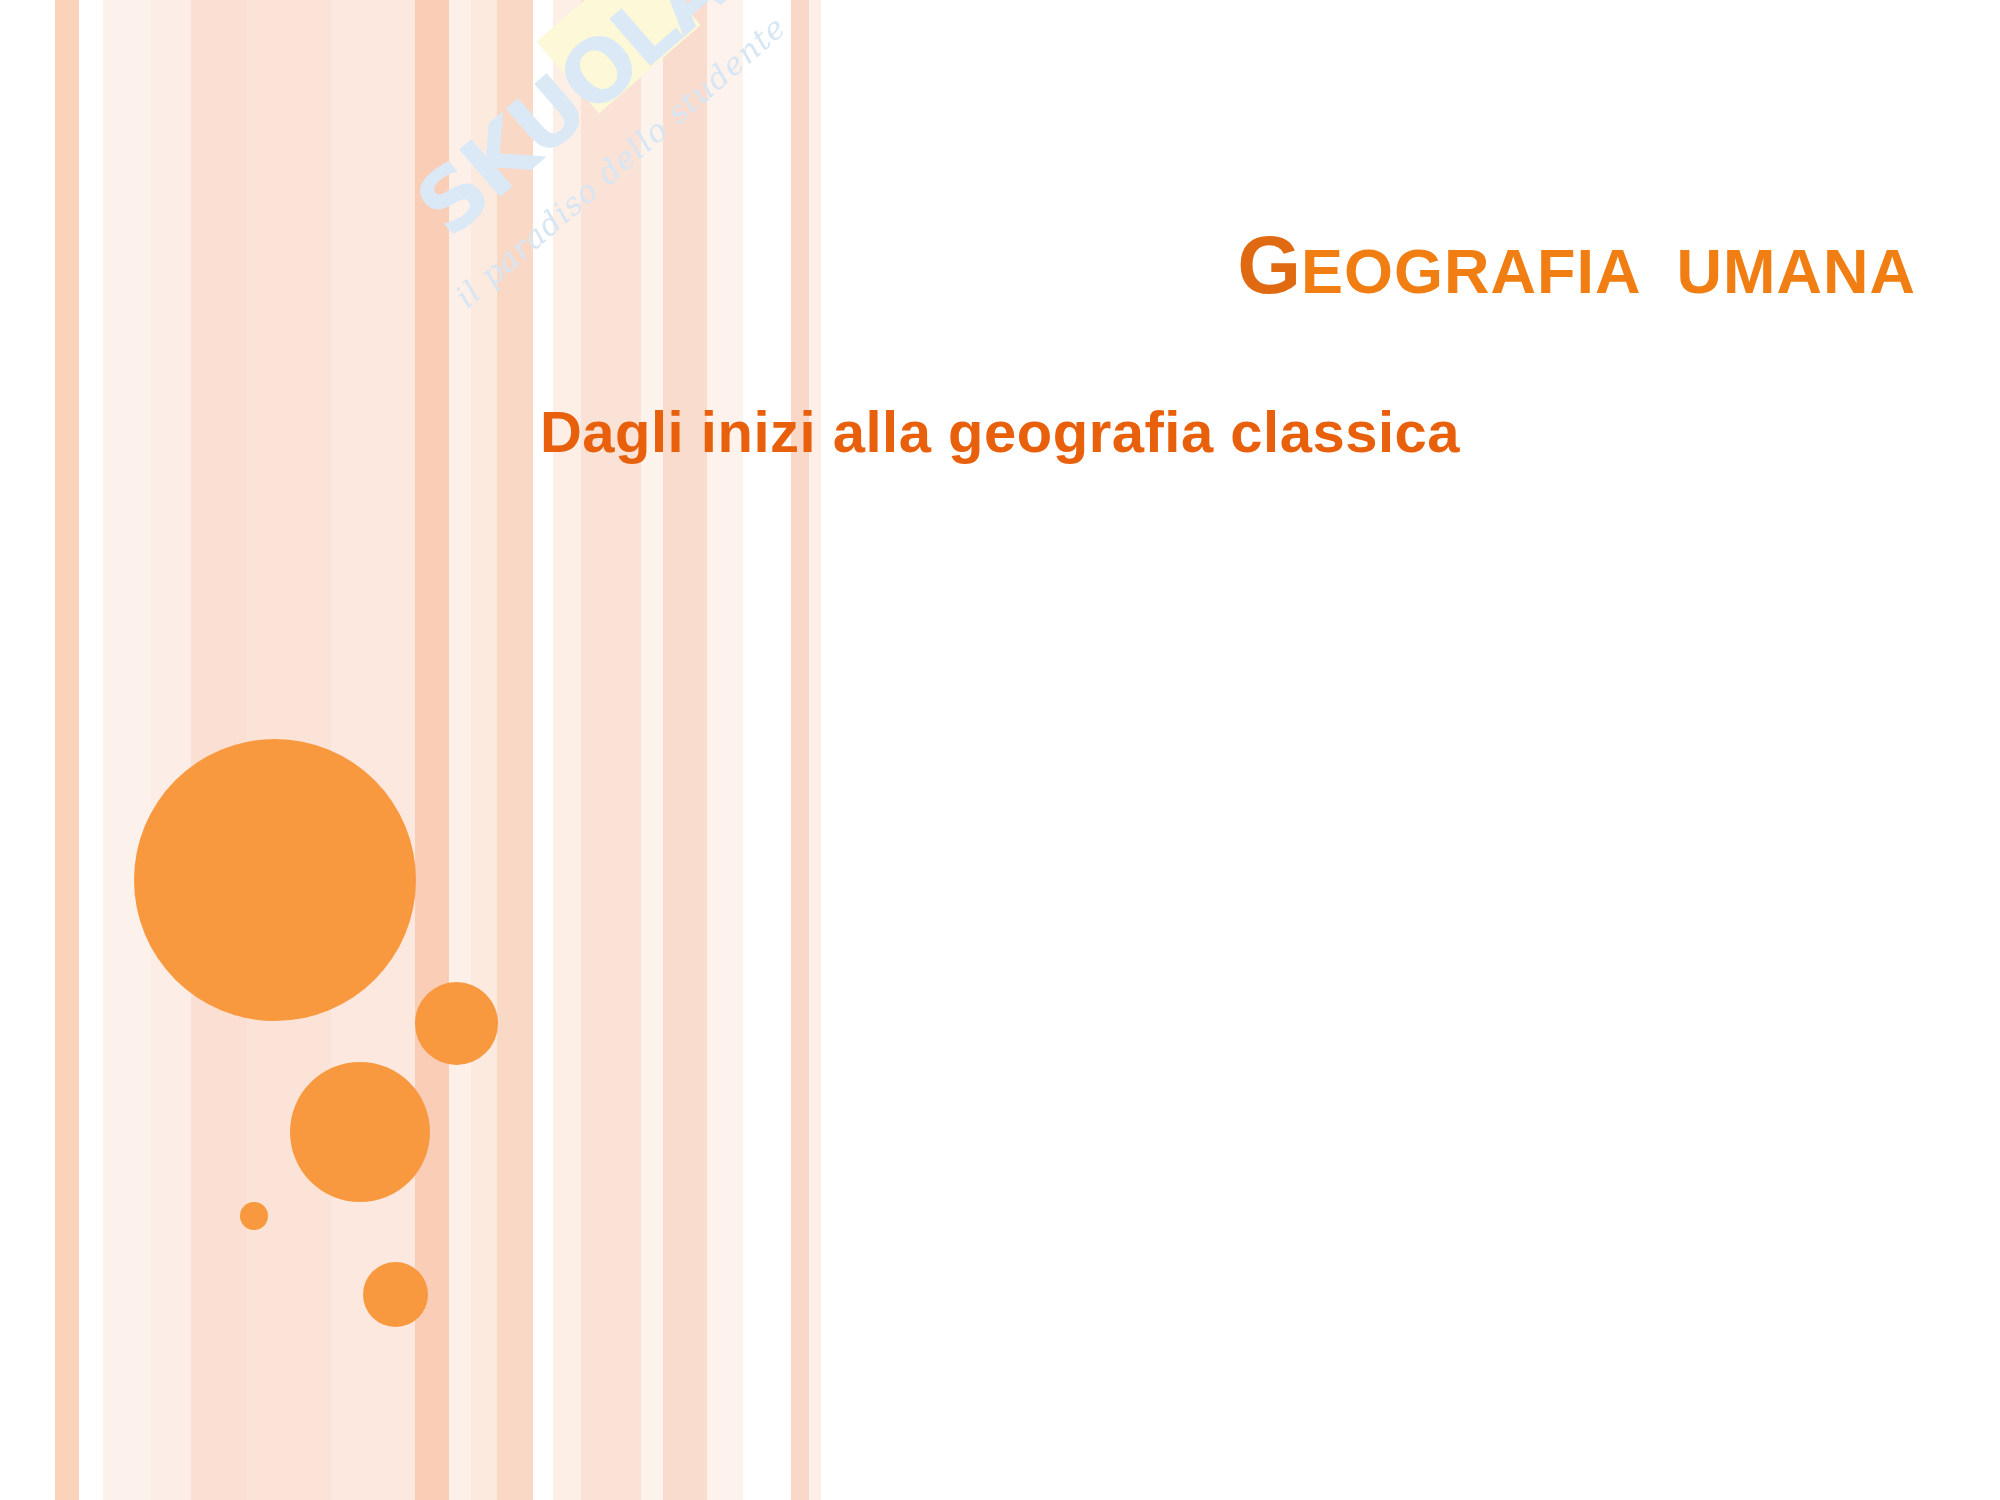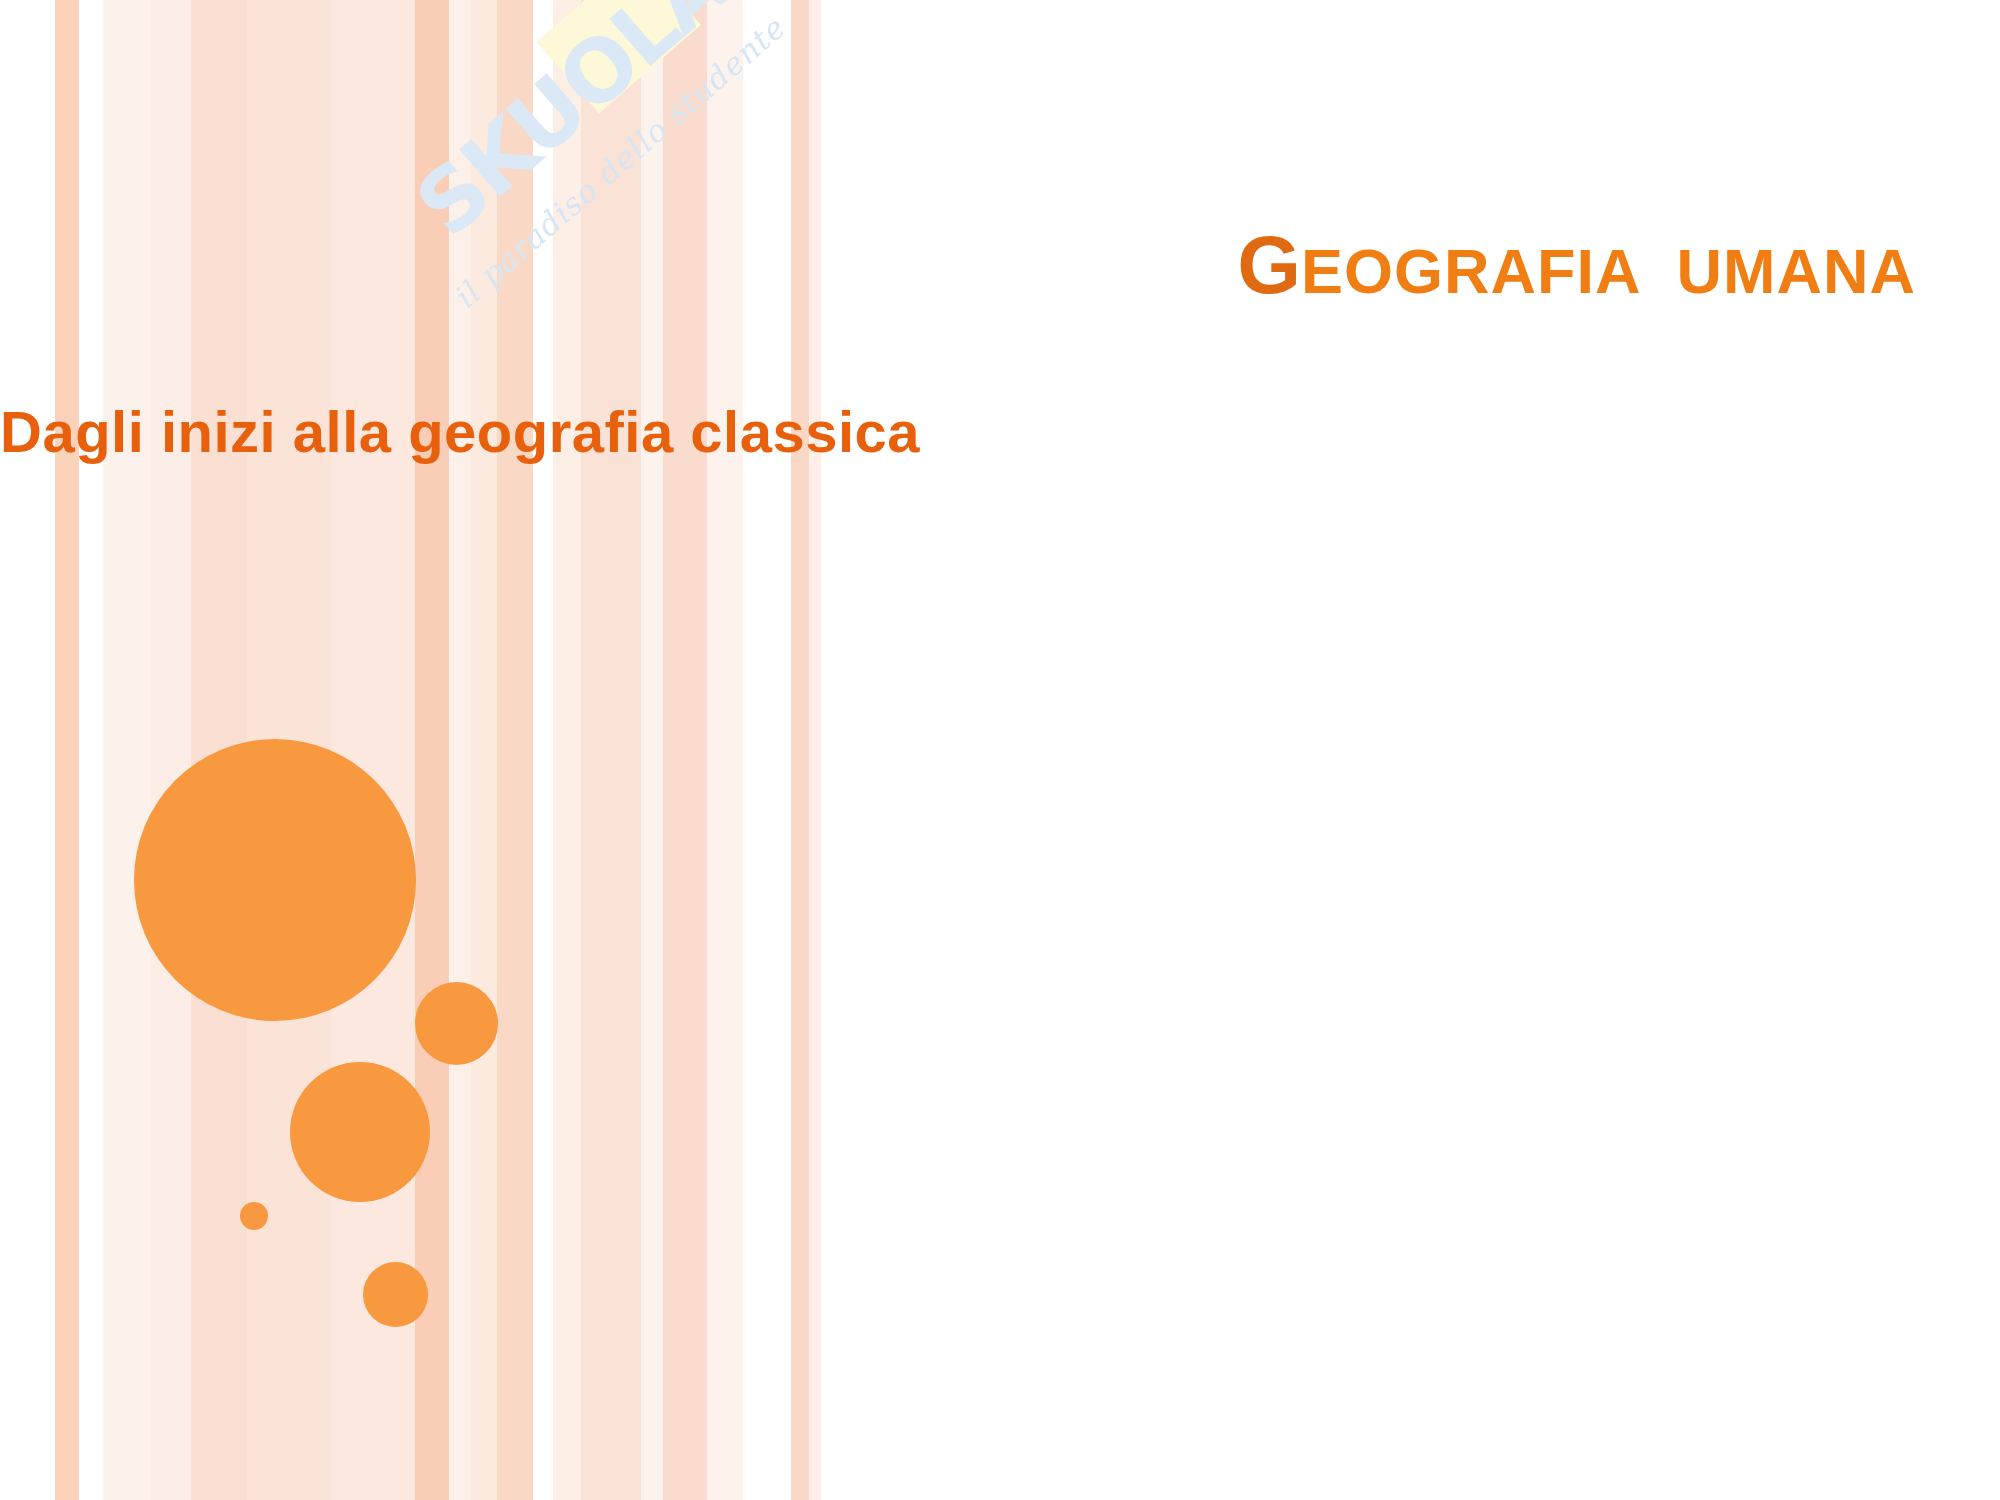--- a/index.html
+++ b/index.html
@@ -168,20 +168,21 @@
     letter-spacing: 1px;
   }
   .title-gap { font-size: 63px; color: transparent; }
 
   
   #subtitle {
     position: absolute;
     left: 0;
     top: 398px;
     width: 2000px;
+    text-align: center;
     font-family: "Liberation Sans", sans-serif;
     font-weight: bold;
     font-size: 58px;
     color: #e8600c;
     letter-spacing: 0.5px;
     white-space: nowrap;
     z-index: 5;
   }
 
   

